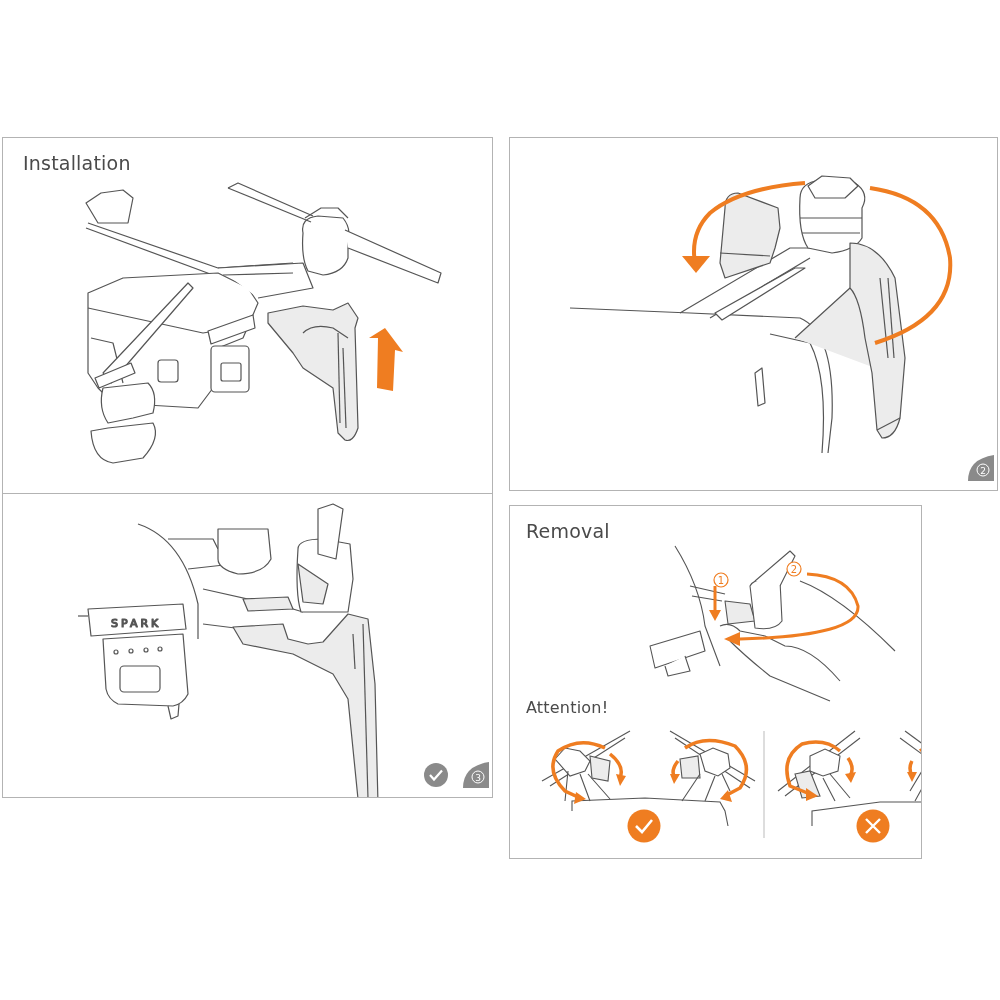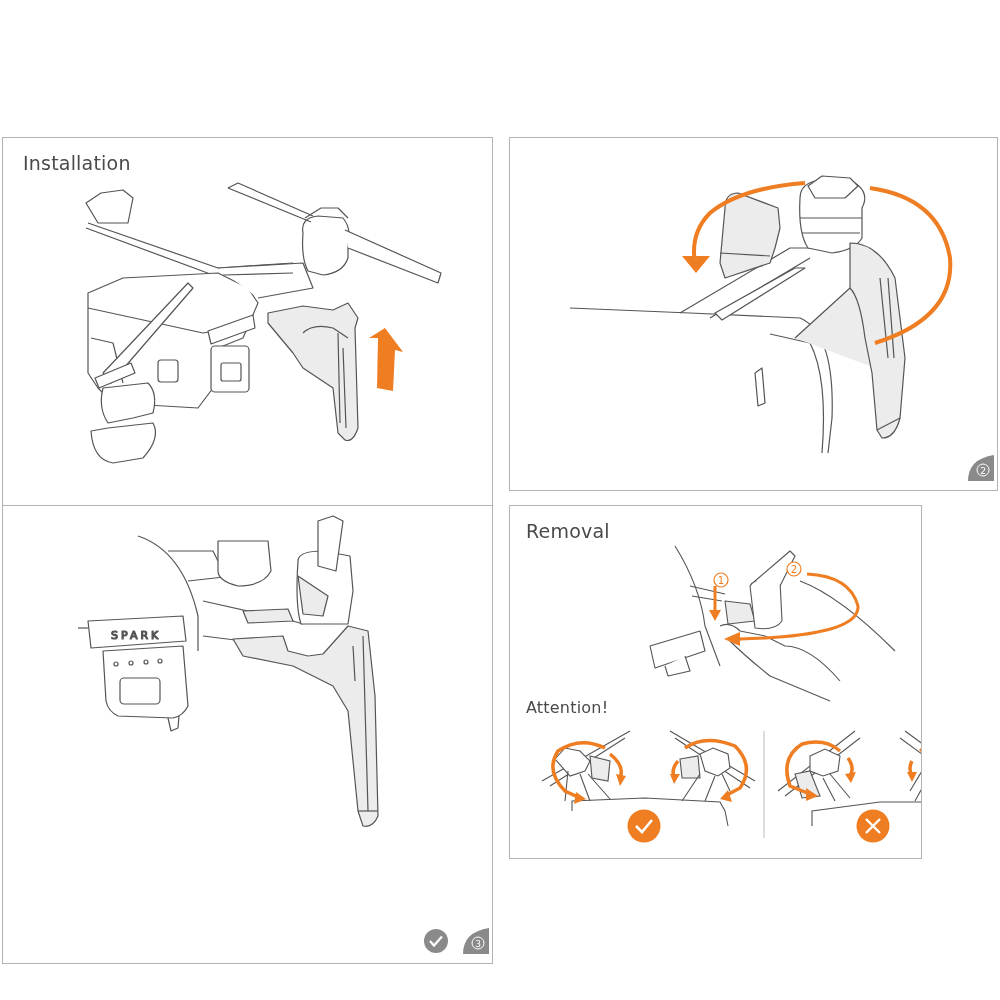--- a/index.html
+++ b/index.html
@@ -98,21 +98,21 @@
     <path d="M172 118 L200 118 L186 135 Z" fill="#ef7d21"></path>
     <path d="M360 50 Q430 60 440 120 Q445 180 365 205" fill="none" stroke="#ef7d21" stroke-width="4"></path>
   </svg>
   <svg class="badge" style="right:3px;bottom:9px;" viewBox="0 0 26 26">
     <path d="M26 0 L26 26 L0 26 Q0 4 26 0 Z" fill="#8a8a8a"></path>
     <circle cx="15" cy="15" r="6" fill="none" stroke="#fff" stroke-width="1"></circle>
     <text x="15" y="19" font-size="9" fill="#fff" text-anchor="middle" font-family="DejaVu Sans, sans-serif">2</text>
   </svg>
 </div>
 
-<div class="panel" style="left:2px;top:505px;width:491px;height:459px;">
+<div class="panel" style="left:2px;top:493px;width:491px;height:305px;">
   <svg class="art" width="491" height="354">
     <g fill="none" stroke="#555" stroke-width="1.2" stroke-linejoin="round">
 
       <path d="M135 30 Q180 45 195 110 L195 145"></path>
       <path d="M75 122 L85 122"></path>
 
       <path d="M165 45 L210 45 L215 55"></path>
       <path d="M185 75 L230 70"></path>
       <path d="M200 95 L290 115 L300 118"></path>
       <path d="M200 130 L240 135"></path>

